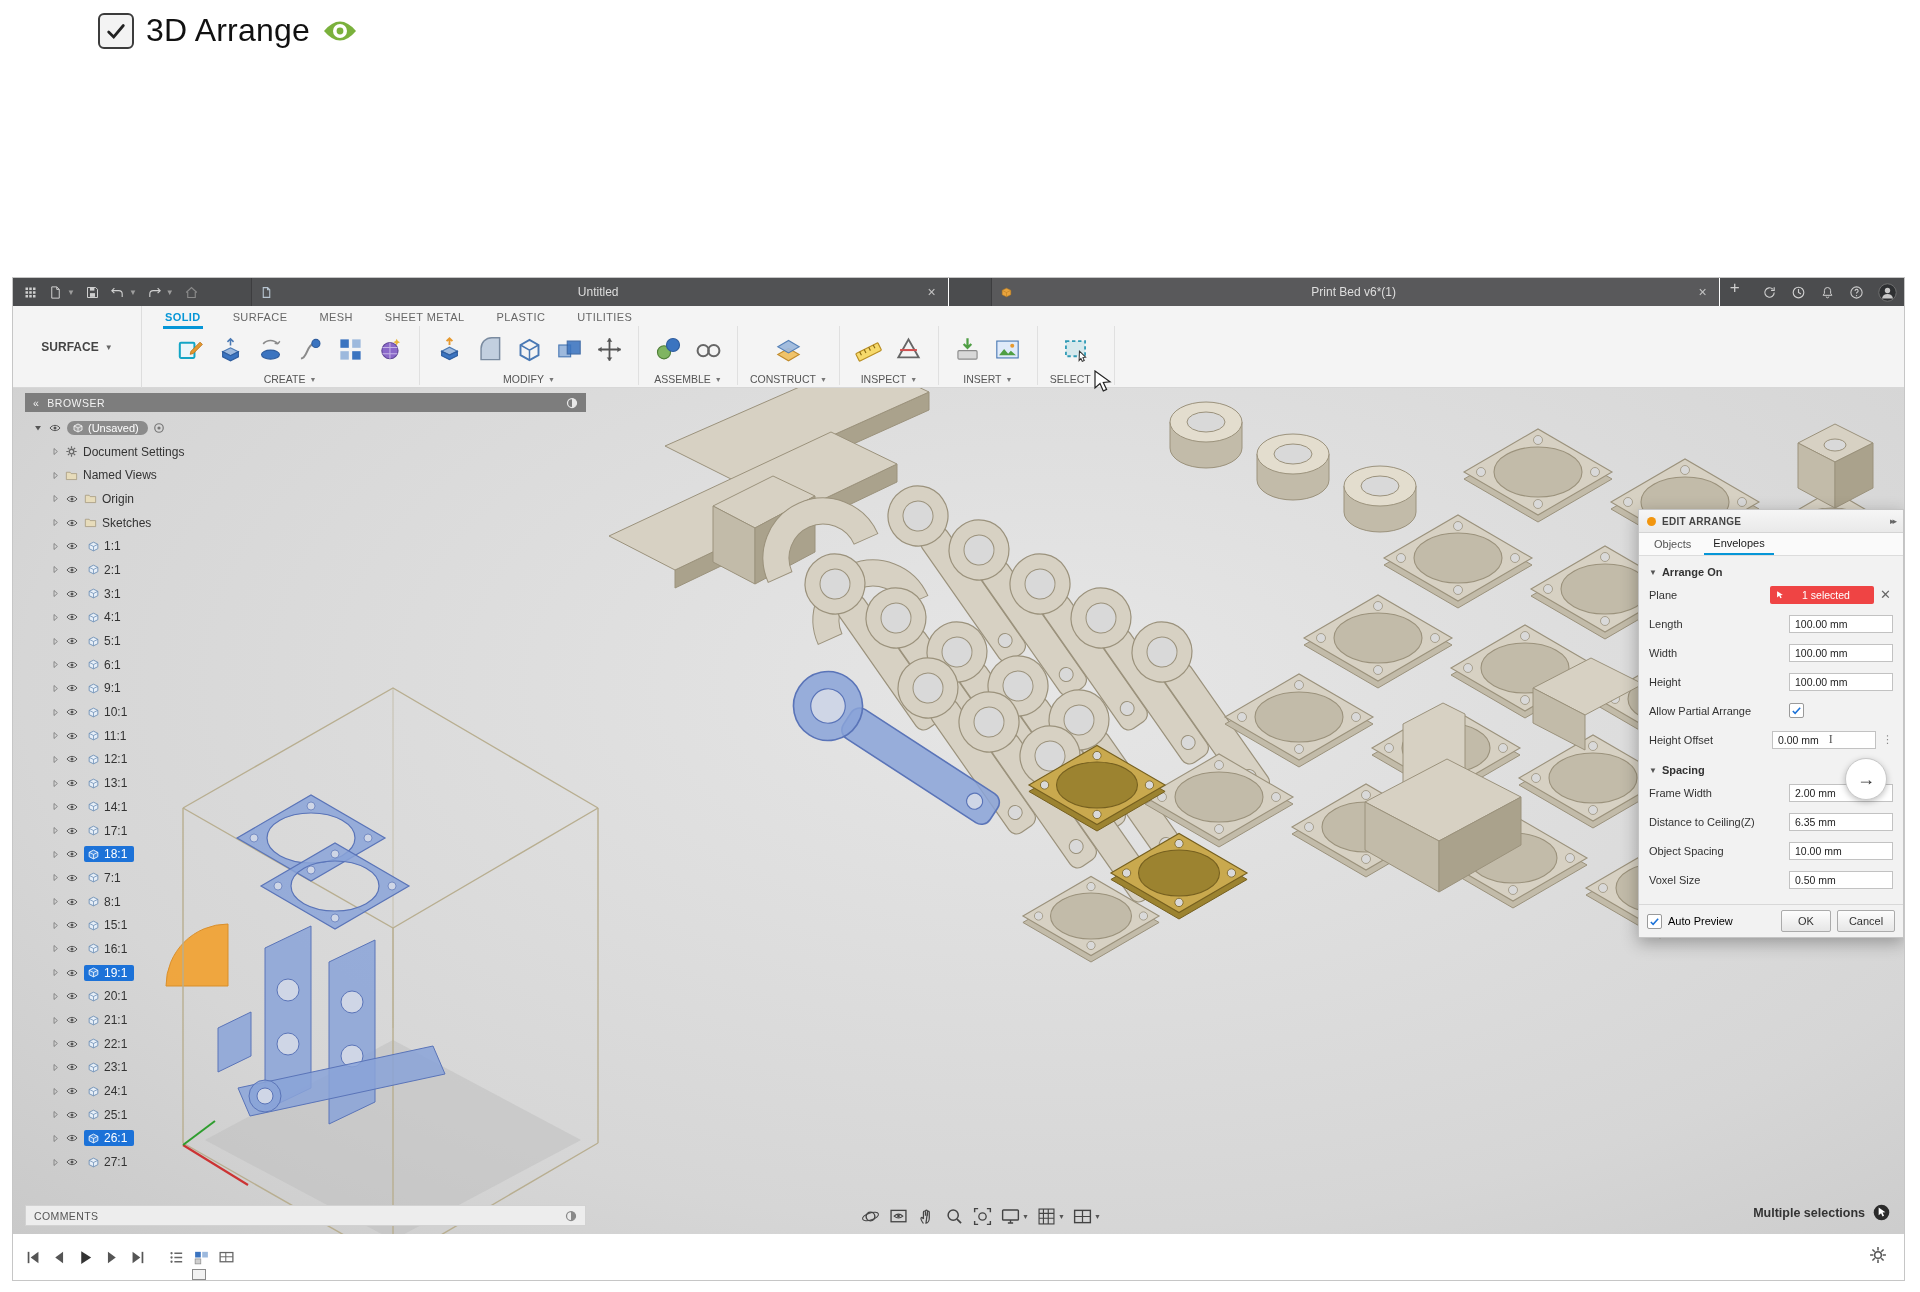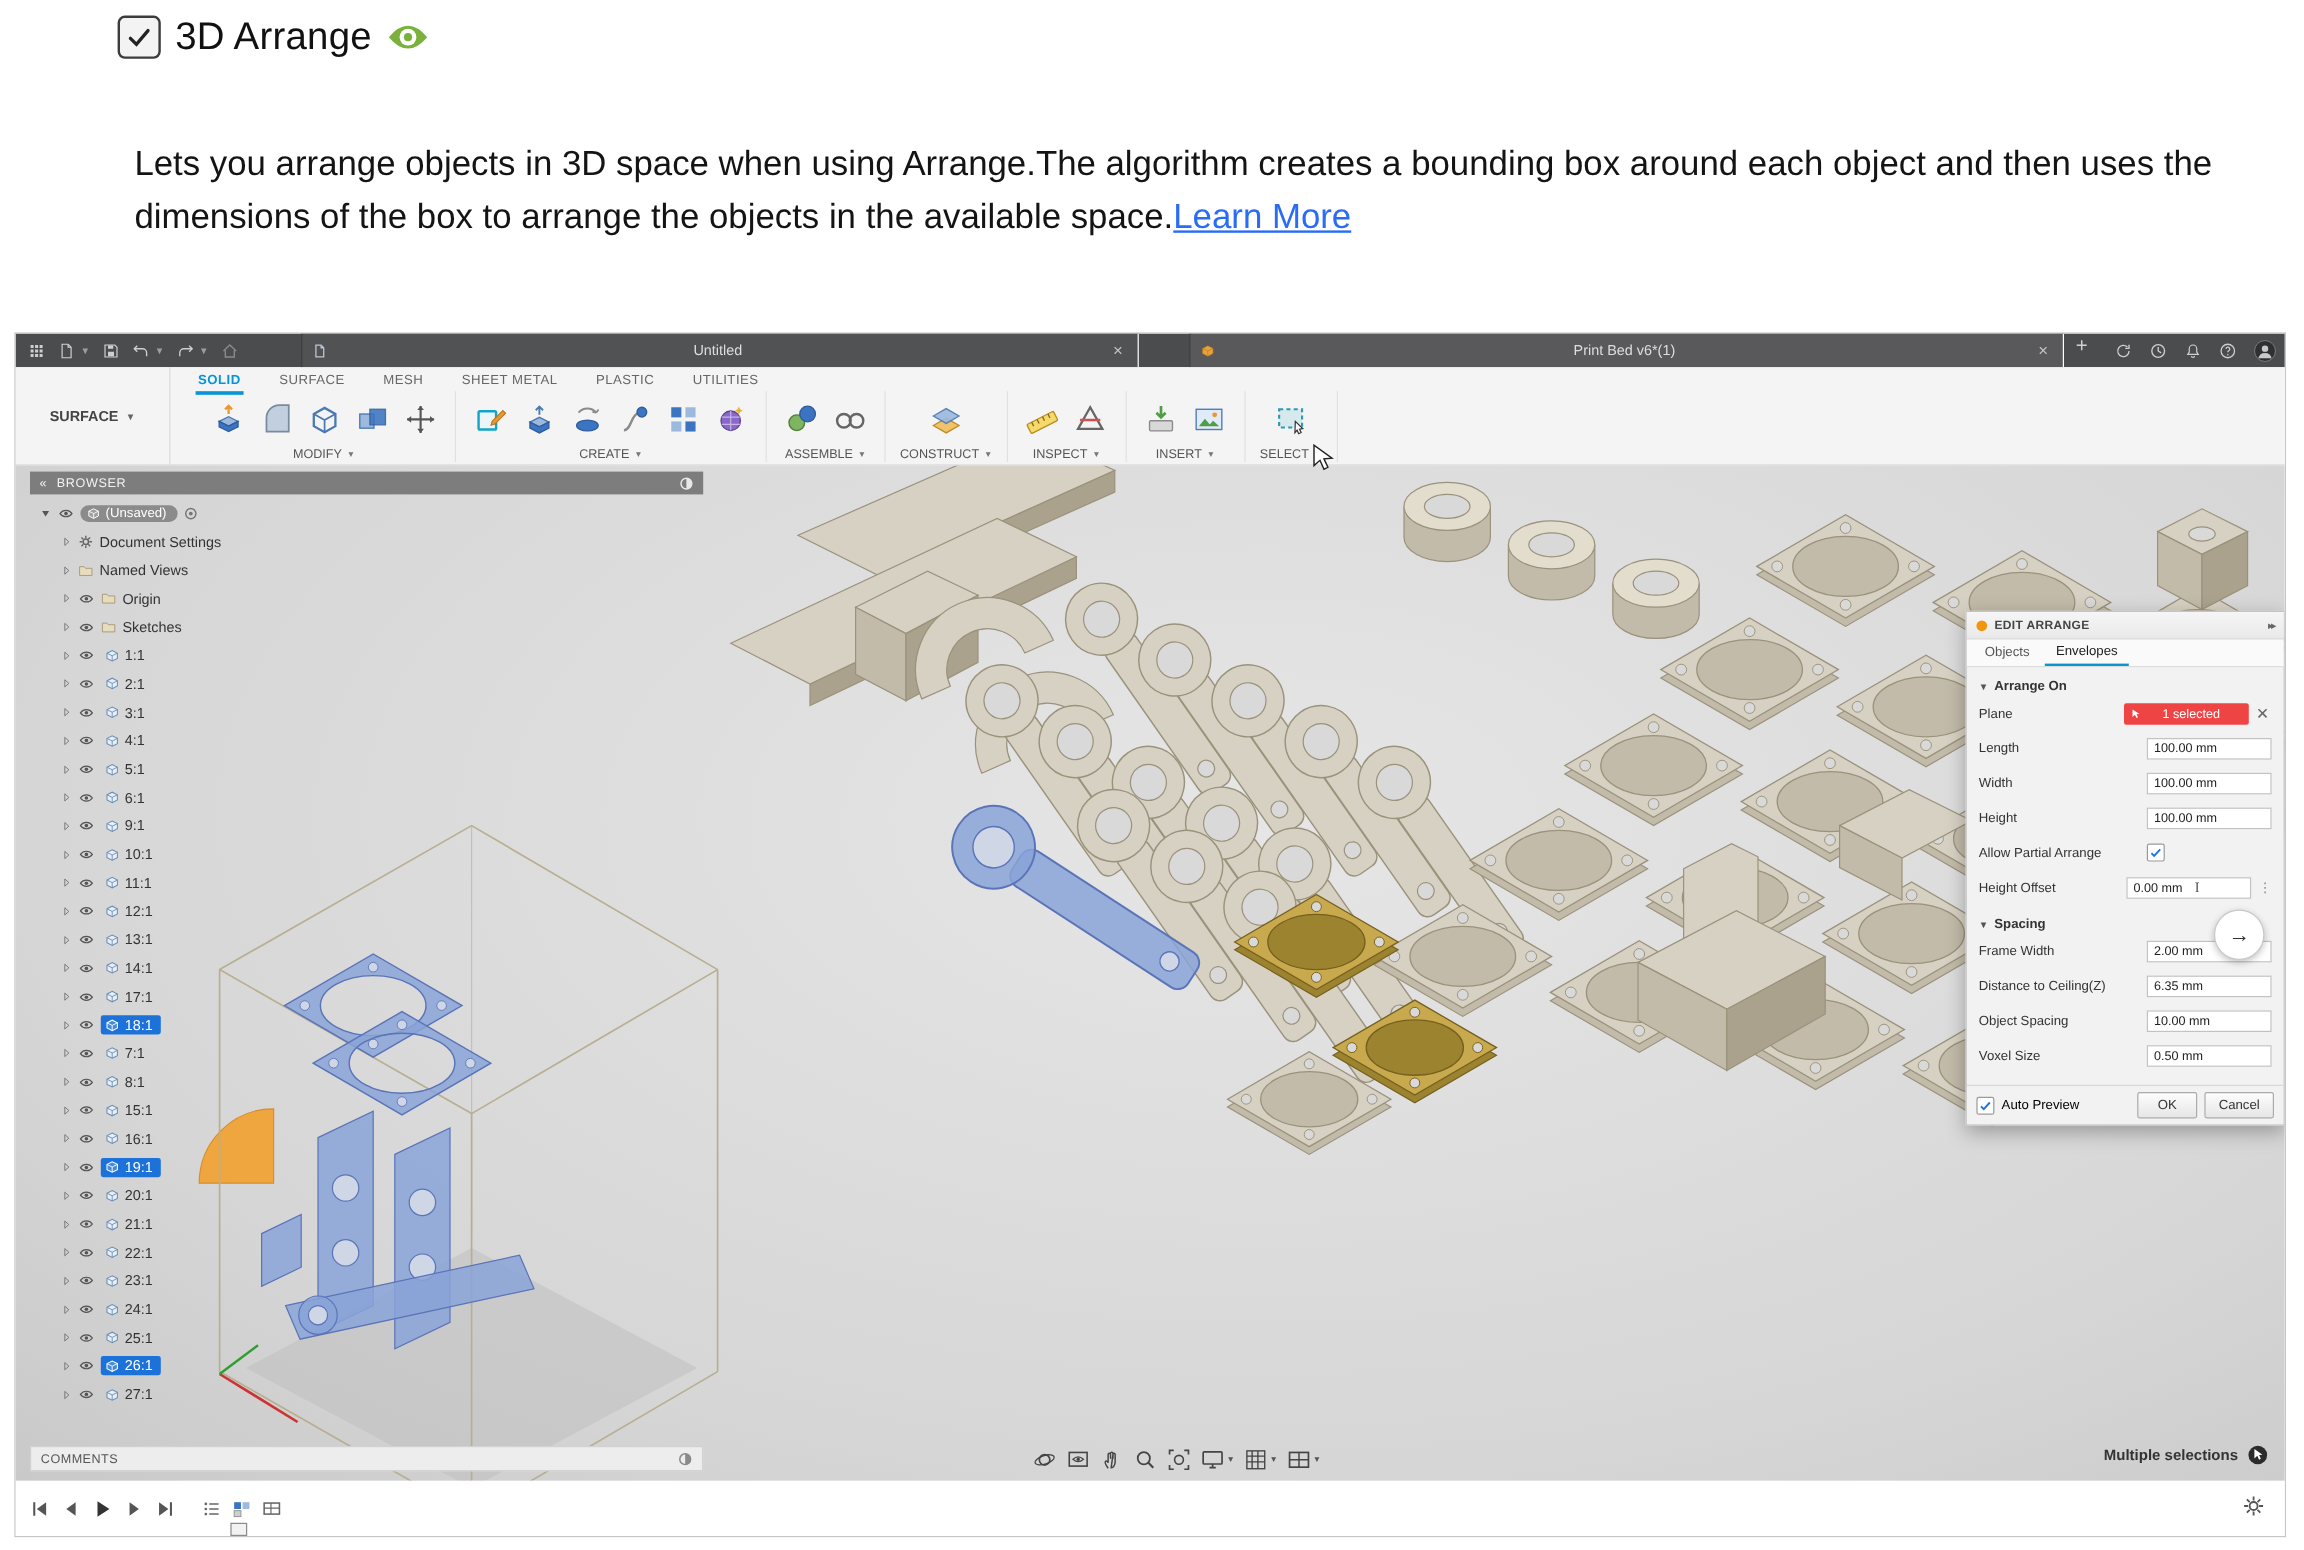--- a/index.html
+++ b/index.html
@@ -142,21 +142,20 @@
           <path d="M4 13 l5.5 5.5 L20 6" fill="none" stroke="#222" stroke-width="3" stroke-linecap="round"></path>
         </svg>
     </span>
     <h1 class="ftitle">3D Arrange</h1>
     <svg width="36" height="26" viewBox="0 0 36 26">
       <path d="M2 13 Q18 -6 34 13 Q18 32 2 13 Z" fill="#7ab13c"></path>
       <circle cx="18" cy="13" r="7" fill="#fff"></circle>
         <circle cx="18" cy="13" r="3.4" fill="#7ab13c"></circle>
     </svg>
   </div>
-  <p class="feature-desc"><span>Lets you arrange objects in 3D space when using Arrange.The algorithm creates a bounding box around each object and then uses the dimensions of the box to arrange the objects in the available space.</span><a class="learn-more">Learn More</a></p>
 
   <div class="app">
 
     <div class="titlebar">
       <div class="tb-left">
           <svg class="ic" viewBox="0 0 24 24" style="width:15px;height:15px">
             <path d="M4 4h4v4H4zM10 4h4v4h-4zM16 4h4v4h-4zM4 10h4v4H4zM10 10h4v4h-4zM16 10h4v4h-4zM4 16h4v4H4zM10 16h4v4h-4zM16 16h4v4h-4z" fill="#cfcfcf"></path>
           </svg>
           <svg class="ic" viewBox="0 0 24 24" style="width:15px;height:15px">
             <path d="M6 3h8l4 4v14H6Z" fill="none" stroke="#cfcfcf" stroke-width="1.6"></path>
@@ -238,58 +237,20 @@
           <span class="rtab">MESH</span>
           <span class="rtab">SHEET METAL</span>
           <span class="rtab">PLASTIC</span>
           <span class="rtab">UTILITIES</span>
         </div>
       <div class="ribbon-groups">
           <div class="rgroup">
             <div class="ricons">
               <span class="rtool">
                 <svg viewBox="0 0 24 24">
-                  <path d="M5 13.5 12 10l7 3.5-7 3.5Z" fill="#9db9dd" stroke="#4a79b4"></path>
-                  <path d="M5 13.5v4L12 21l7-3.5v-4L12 17Z" fill="#3b74c0" stroke="#2f5d9e"></path>
-                  <path d="M12 2v6M9.4 4.6 12 2l2.6 2.6" fill="none" stroke="#e6992e" stroke-width="1.7"></path>
-                </svg>
-              </span>
-              <span class="rtool">
-                <svg viewBox="0 0 24 24">
-                  <path d="M4.5 21 V11 A9.5 9.5 0 0 1 14 1.5 H21 V21Z" fill="#c2cfdf" stroke="#7a8ba0" stroke-width="1.3"></path>
-                </svg>
-              </span>
-              <span class="rtool">
-                <svg viewBox="0 0 24 24">
-                  <path d="M4 8l8-4.5L20 8v9l-8 4.5L4 17Z" fill="none" stroke="#4a79b4" stroke-width="1.7"></path>
-                  <path d="M4 8l8 4.5L20 8M12 12.5v9" fill="none" stroke="#4a79b4" stroke-width="1.3"></path>
-                </svg>
-              </span>
-              <span class="rtool">
-                <svg viewBox="0 0 24 24">
-                  <rect x="2.5" y="8" width="10.5" height="10.5" fill="#9db9dd" stroke="#4a79b4"></rect>
-                  <rect x="10" y="4.5" width="11.5" height="11.5" fill="#3b74c0" opacity=".88" stroke="#2f5d9e"></rect>
-                </svg>
-              </span>
-              <span class="rtool">
-                <svg viewBox="0 0 24 24">
-                  <path d="M12 2v20M2 12h20" stroke="#555" stroke-width="1.6"></path>
-                  <path d="M12 2 9.5 5h5ZM12 22l-2.5-3h5ZM2 12l3-2.5v5ZM22 12l-3-2.5v5Z" fill="#555"></path>
-                </svg>
-              </span>
-            </div>
-            <div class="rglabel">
-              <span>MODIFY</span>
-              <span class="caret">▼</span>
-            </div>
-          </div>
-          <div class="rgroup">
-            <div class="ricons">
-              <span class="rtool">
-                <svg viewBox="0 0 24 24">
                   <rect x="2.5" y="6" width="13" height="13.5" rx="1" fill="#eaf6fa" stroke="#12a5c6" stroke-width="1.8"></rect>
                   <path d="M12.5 13.5 20.5 5.5l2 2-8 8-2.8.8Z" fill="#e6992e" stroke="#b9731d" stroke-width=".8"></path>
                 </svg>
               </span>
               <span class="rtool">
                 <svg viewBox="0 0 24 24">
                   <path d="M5 14 12 10.5 19 14l-7 3.5Z" fill="#9db9dd" stroke="#4a79b4"></path>
                   <path d="M5 14v4.5L12 22l7-3.5V14l-7 3.5Z" fill="#3b74c0" stroke="#2f5d9e"></path>
                   <path d="M12 2.5v6M9.3 5.2 12 2.5l2.7 2.7" fill="none" stroke="#4a79b4" stroke-width="1.4"></path>
                 </svg>
@@ -318,20 +279,58 @@
               <span class="rtool">
                 <svg viewBox="0 0 24 24">
                   <circle cx="11.5" cy="13" r="7.2" fill="#8a68c9" stroke="#5e4494"></circle>
                   <path d="M11.5 5.8v14.4M4.8 10.3h13.4M4.8 15.7h13.4" stroke="#c5b4e6" fill="none" stroke-width=".9"></path>
                   <path d="M17.5 2.5l1 2 2 1-2 1-1 2-1-2-2-1 2-1Z" fill="#e8b53a"></path>
                 </svg>
               </span>
             </div>
             <div class="rglabel">
               <span>CREATE</span>
+              <span class="caret">▼</span>
+            </div>
+          </div>
+          <div class="rgroup">
+            <div class="ricons">
+              <span class="rtool">
+                <svg viewBox="0 0 24 24">
+                  <path d="M5 13.5 12 10l7 3.5-7 3.5Z" fill="#9db9dd" stroke="#4a79b4"></path>
+                  <path d="M5 13.5v4L12 21l7-3.5v-4L12 17Z" fill="#3b74c0" stroke="#2f5d9e"></path>
+                  <path d="M12 2v6M9.4 4.6 12 2l2.6 2.6" fill="none" stroke="#e6992e" stroke-width="1.7"></path>
+                </svg>
+              </span>
+              <span class="rtool">
+                <svg viewBox="0 0 24 24">
+                  <path d="M4.5 21 V11 A9.5 9.5 0 0 1 14 1.5 H21 V21Z" fill="#c2cfdf" stroke="#7a8ba0" stroke-width="1.3"></path>
+                </svg>
+              </span>
+              <span class="rtool">
+                <svg viewBox="0 0 24 24">
+                  <path d="M4 8l8-4.5L20 8v9l-8 4.5L4 17Z" fill="none" stroke="#4a79b4" stroke-width="1.7"></path>
+                  <path d="M4 8l8 4.5L20 8M12 12.5v9" fill="none" stroke="#4a79b4" stroke-width="1.3"></path>
+                </svg>
+              </span>
+              <span class="rtool">
+                <svg viewBox="0 0 24 24">
+                  <rect x="2.5" y="8" width="10.5" height="10.5" fill="#9db9dd" stroke="#4a79b4"></rect>
+                  <rect x="10" y="4.5" width="11.5" height="11.5" fill="#3b74c0" opacity=".88" stroke="#2f5d9e"></rect>
+                </svg>
+              </span>
+              <span class="rtool">
+                <svg viewBox="0 0 24 24">
+                  <path d="M12 2v20M2 12h20" stroke="#555" stroke-width="1.6"></path>
+                  <path d="M12 2 9.5 5h5ZM12 22l-2.5-3h5ZM2 12l3-2.5v5ZM22 12l-3-2.5v5Z" fill="#555"></path>
+                </svg>
+              </span>
+            </div>
+            <div class="rglabel">
+              <span>MODIFY</span>
               <span class="caret">▼</span>
             </div>
           </div>
           <div class="rgroup">
             <div class="ricons">
               <span class="rtool">
                 <svg viewBox="0 0 24 24">
                   <circle cx="8" cy="14.5" r="5.8" fill="#7fb561" stroke="#4f7e37"></circle>
                   <circle cx="16" cy="8" r="5.8" fill="#3b74c0" stroke="#2f5d9e"></circle>
                 </svg>

